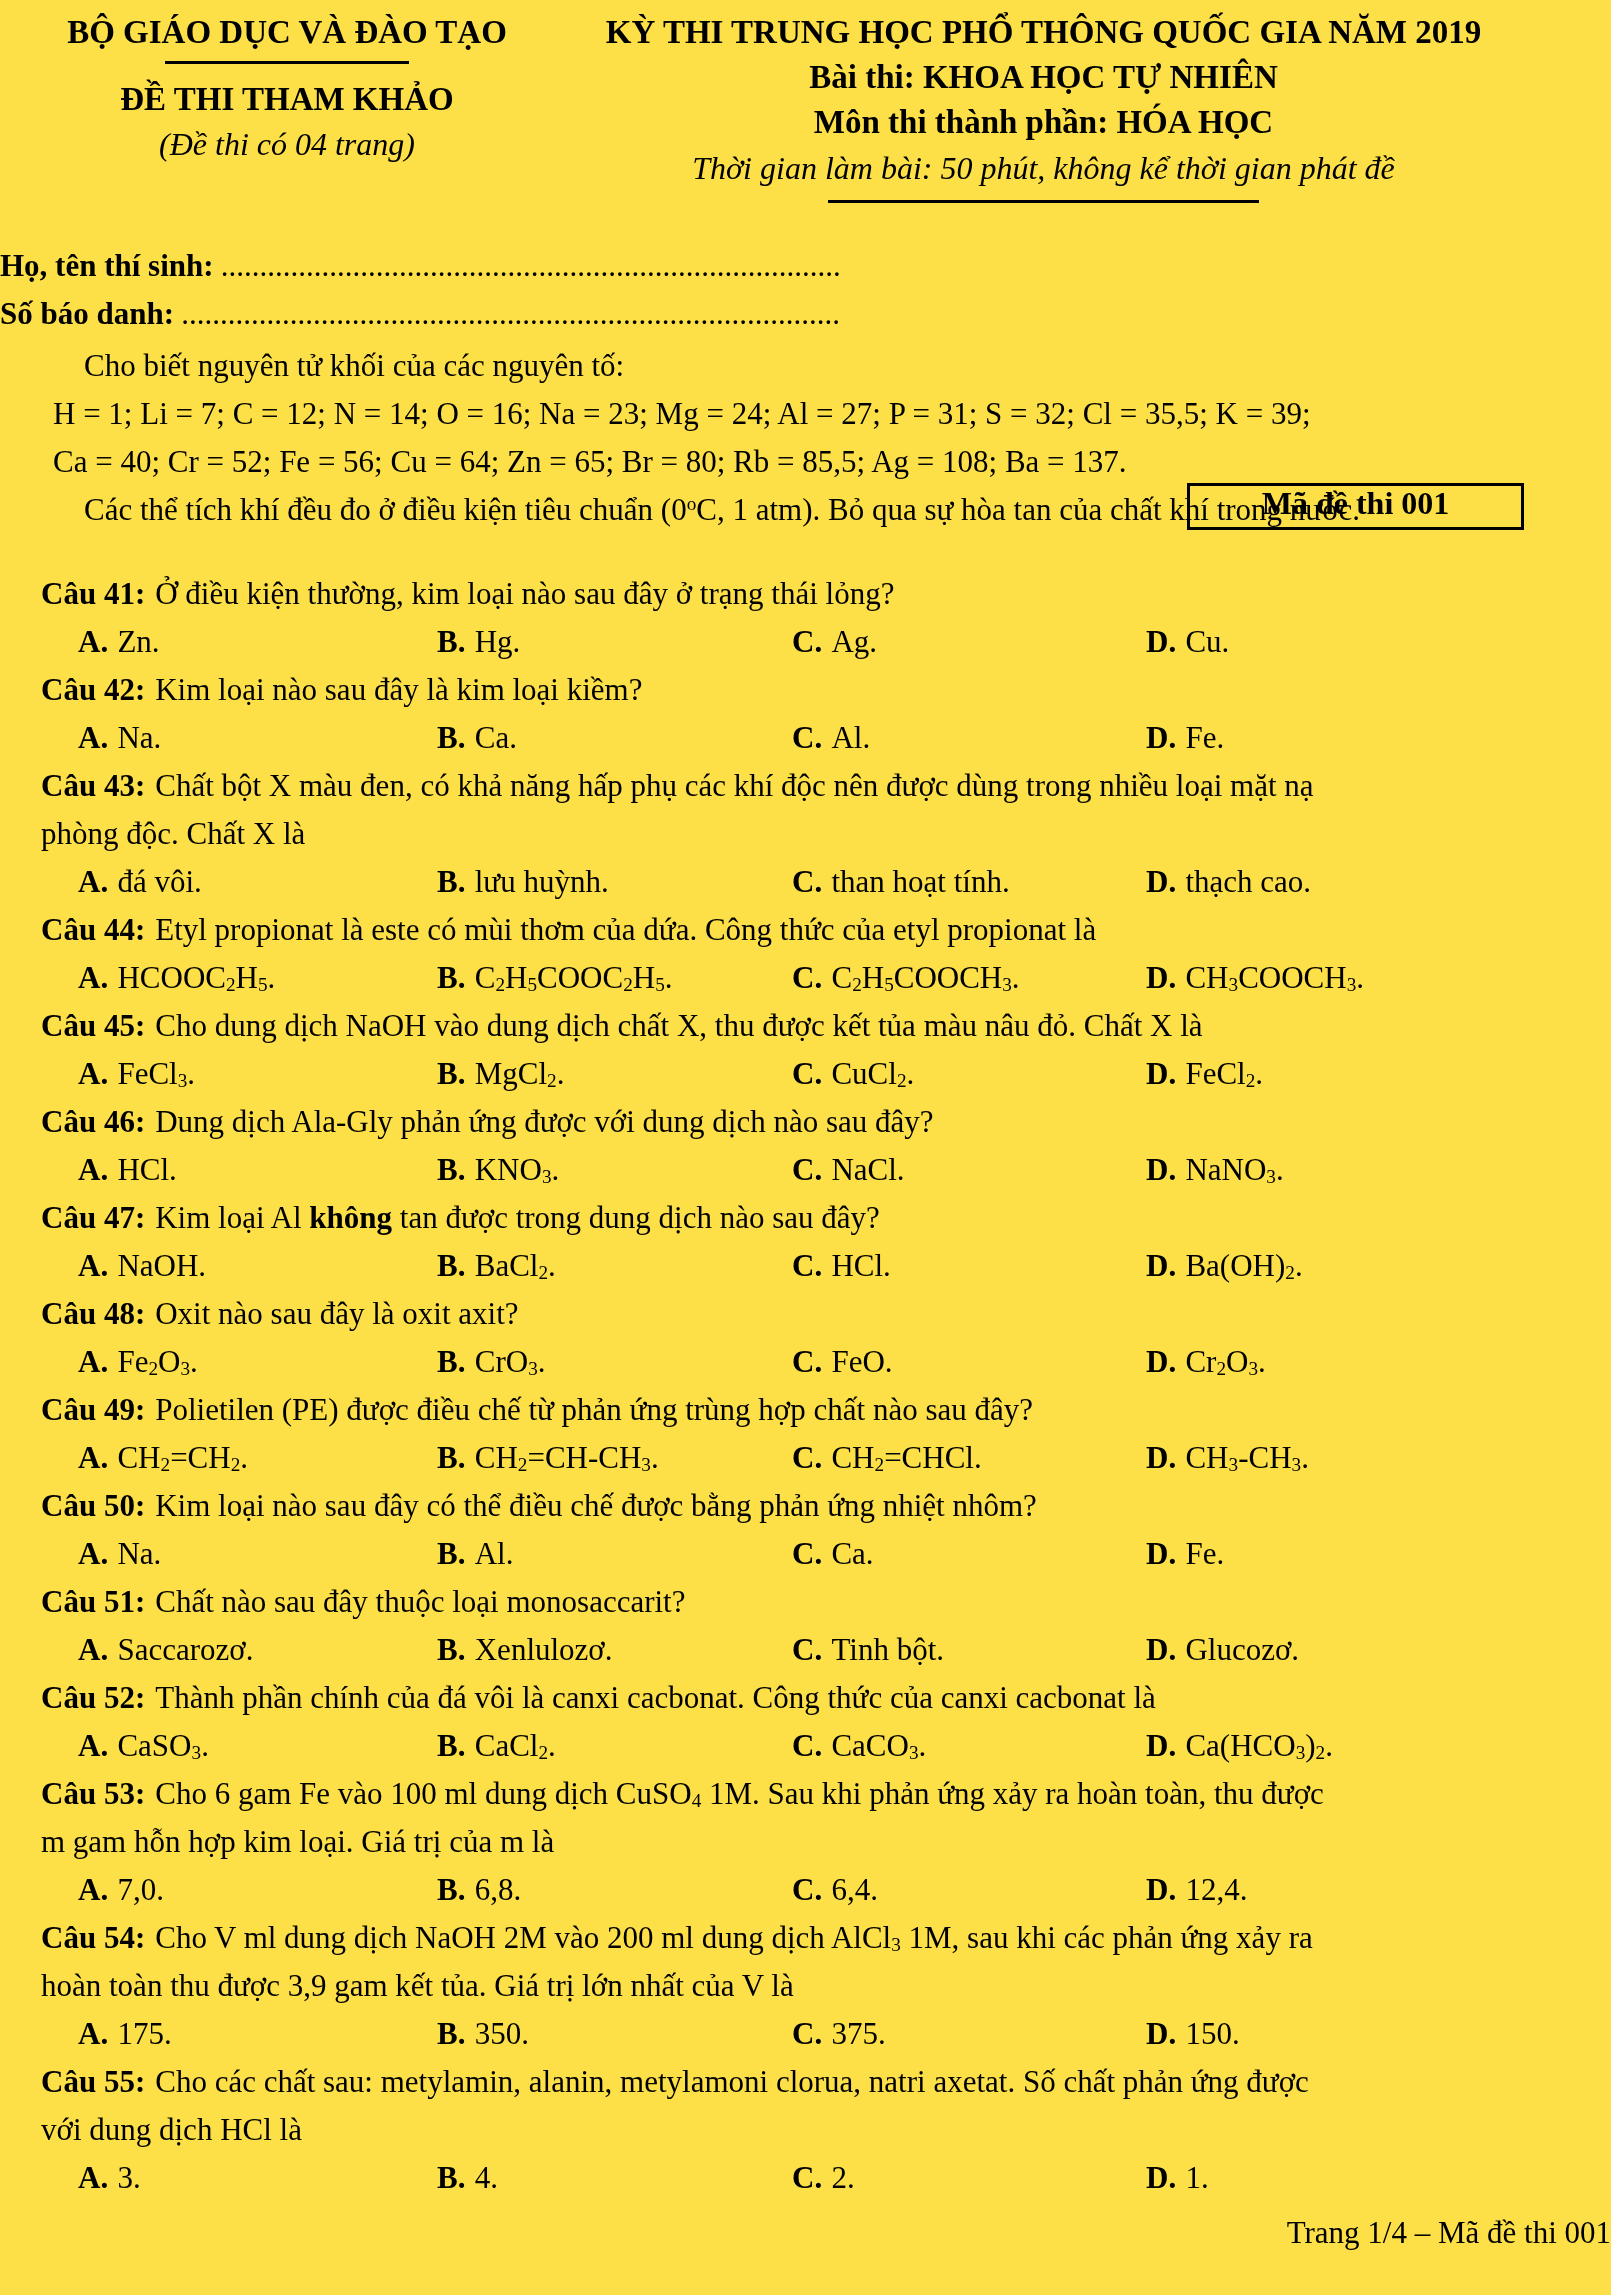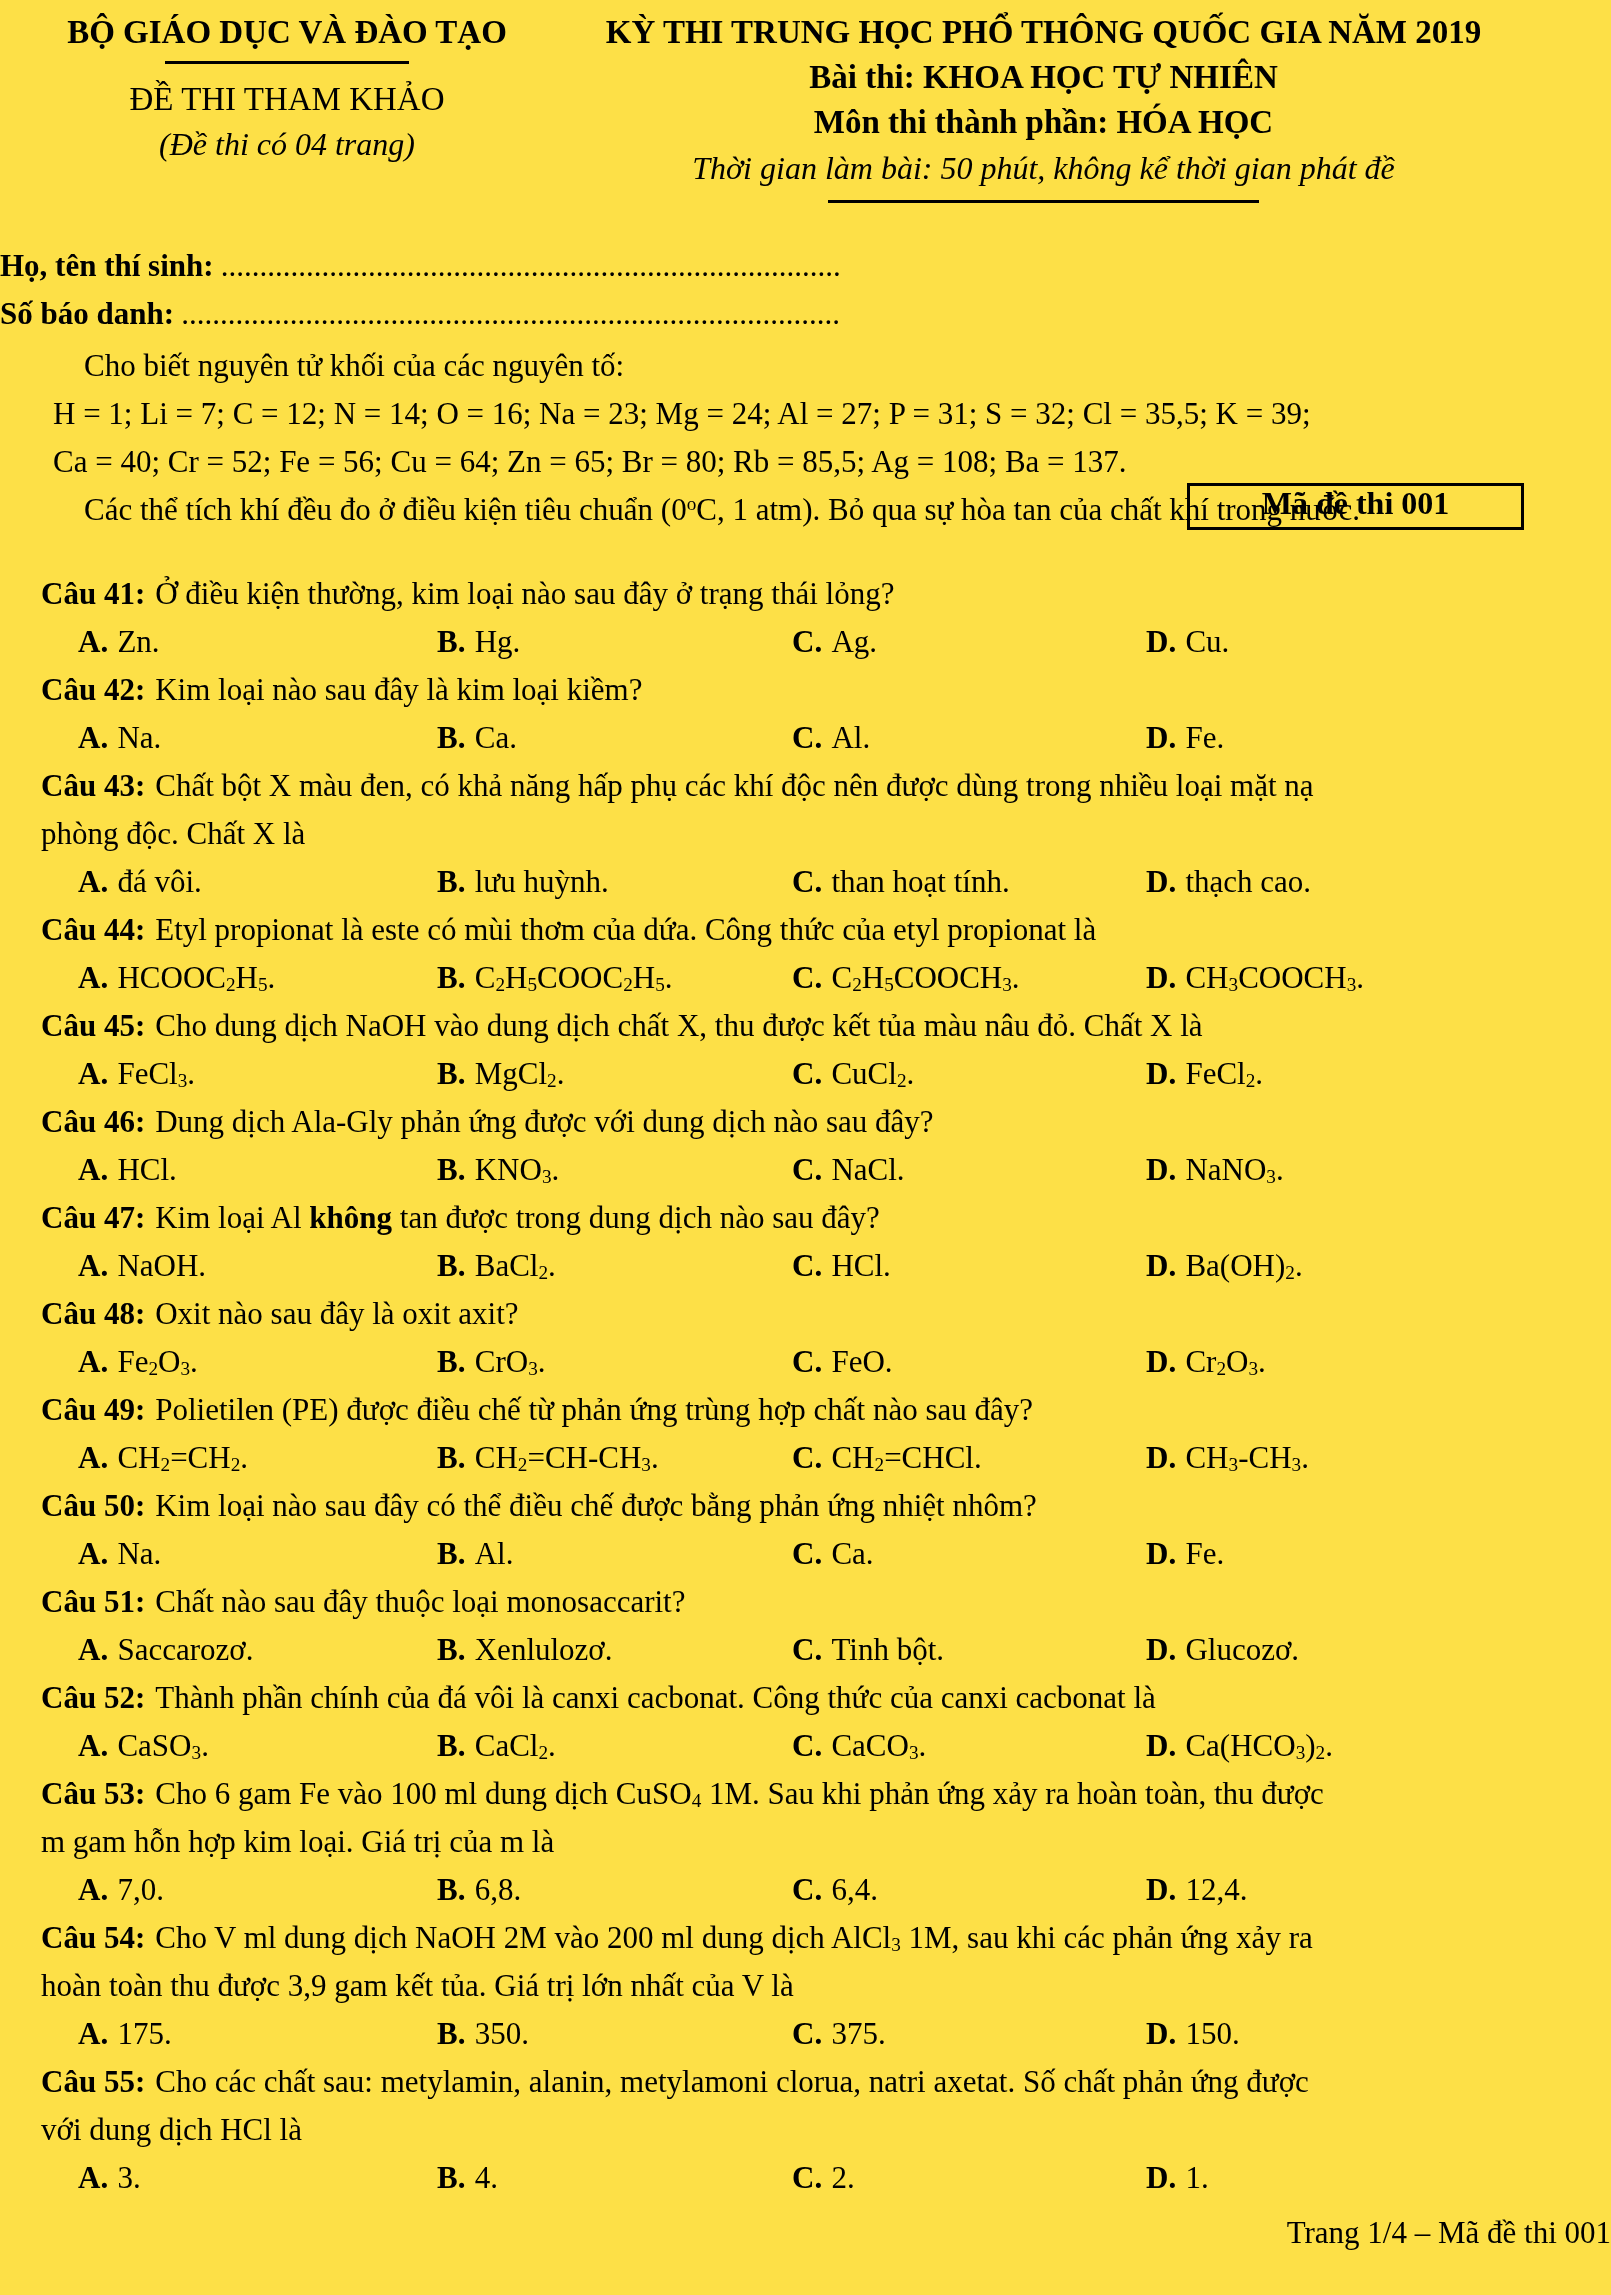--- a/index.html
+++ b/index.html
@@ -18,21 +18,21 @@
   sub{font-size:0.62em;vertical-align:-0.18em;line-height:0;}
   sup{font-size:0.62em;vertical-align:0.5em;line-height:0;}
 
   
   .hdr{display:flex;padding-top:10px;font-size:33px;line-height:45px;}
   .hdr-left{width:502px;margin-left:36px;text-align:center;}
   .hdr-right{width:933px;margin-left:39px;text-align:center;}
   .hdr-line-bold{font-weight:bold;white-space:nowrap;}
   .hdr-rule-left{width:244px;border:none;border-top:3.6px solid #000;margin:5.7px auto 7.2px auto;}
   .hdr-rule-right{width:431px;border:none;border-top:3.6px solid #000;margin:8.6px auto 0 auto;}
-  .hdr-exam-type{font-weight:normal;white-space:nowrap;margin-top:13px;}
+  .hdr-exam-type{font-weight:bold;white-space:nowrap;margin-top:13px;}
   .hdr-pages{font-style:italic;white-space:nowrap;font-size:32px;}
   .hdr-duration{font-style:italic;white-space:nowrap;font-size:32px;margin-top:1.4px;}
 
   
   .cand-section{margin-top:39px;position:relative;}
   .cand-row{display:flex;align-items:baseline;width:840px;height:48px;}
   .cand-row b{white-space:nowrap;padding-right:7.2px;}
   .dots{flex:1;overflow:hidden;white-space:nowrap;}
   .code-box{
     position:absolute;left:1187px;top:241px;width:337px;height:47px;

